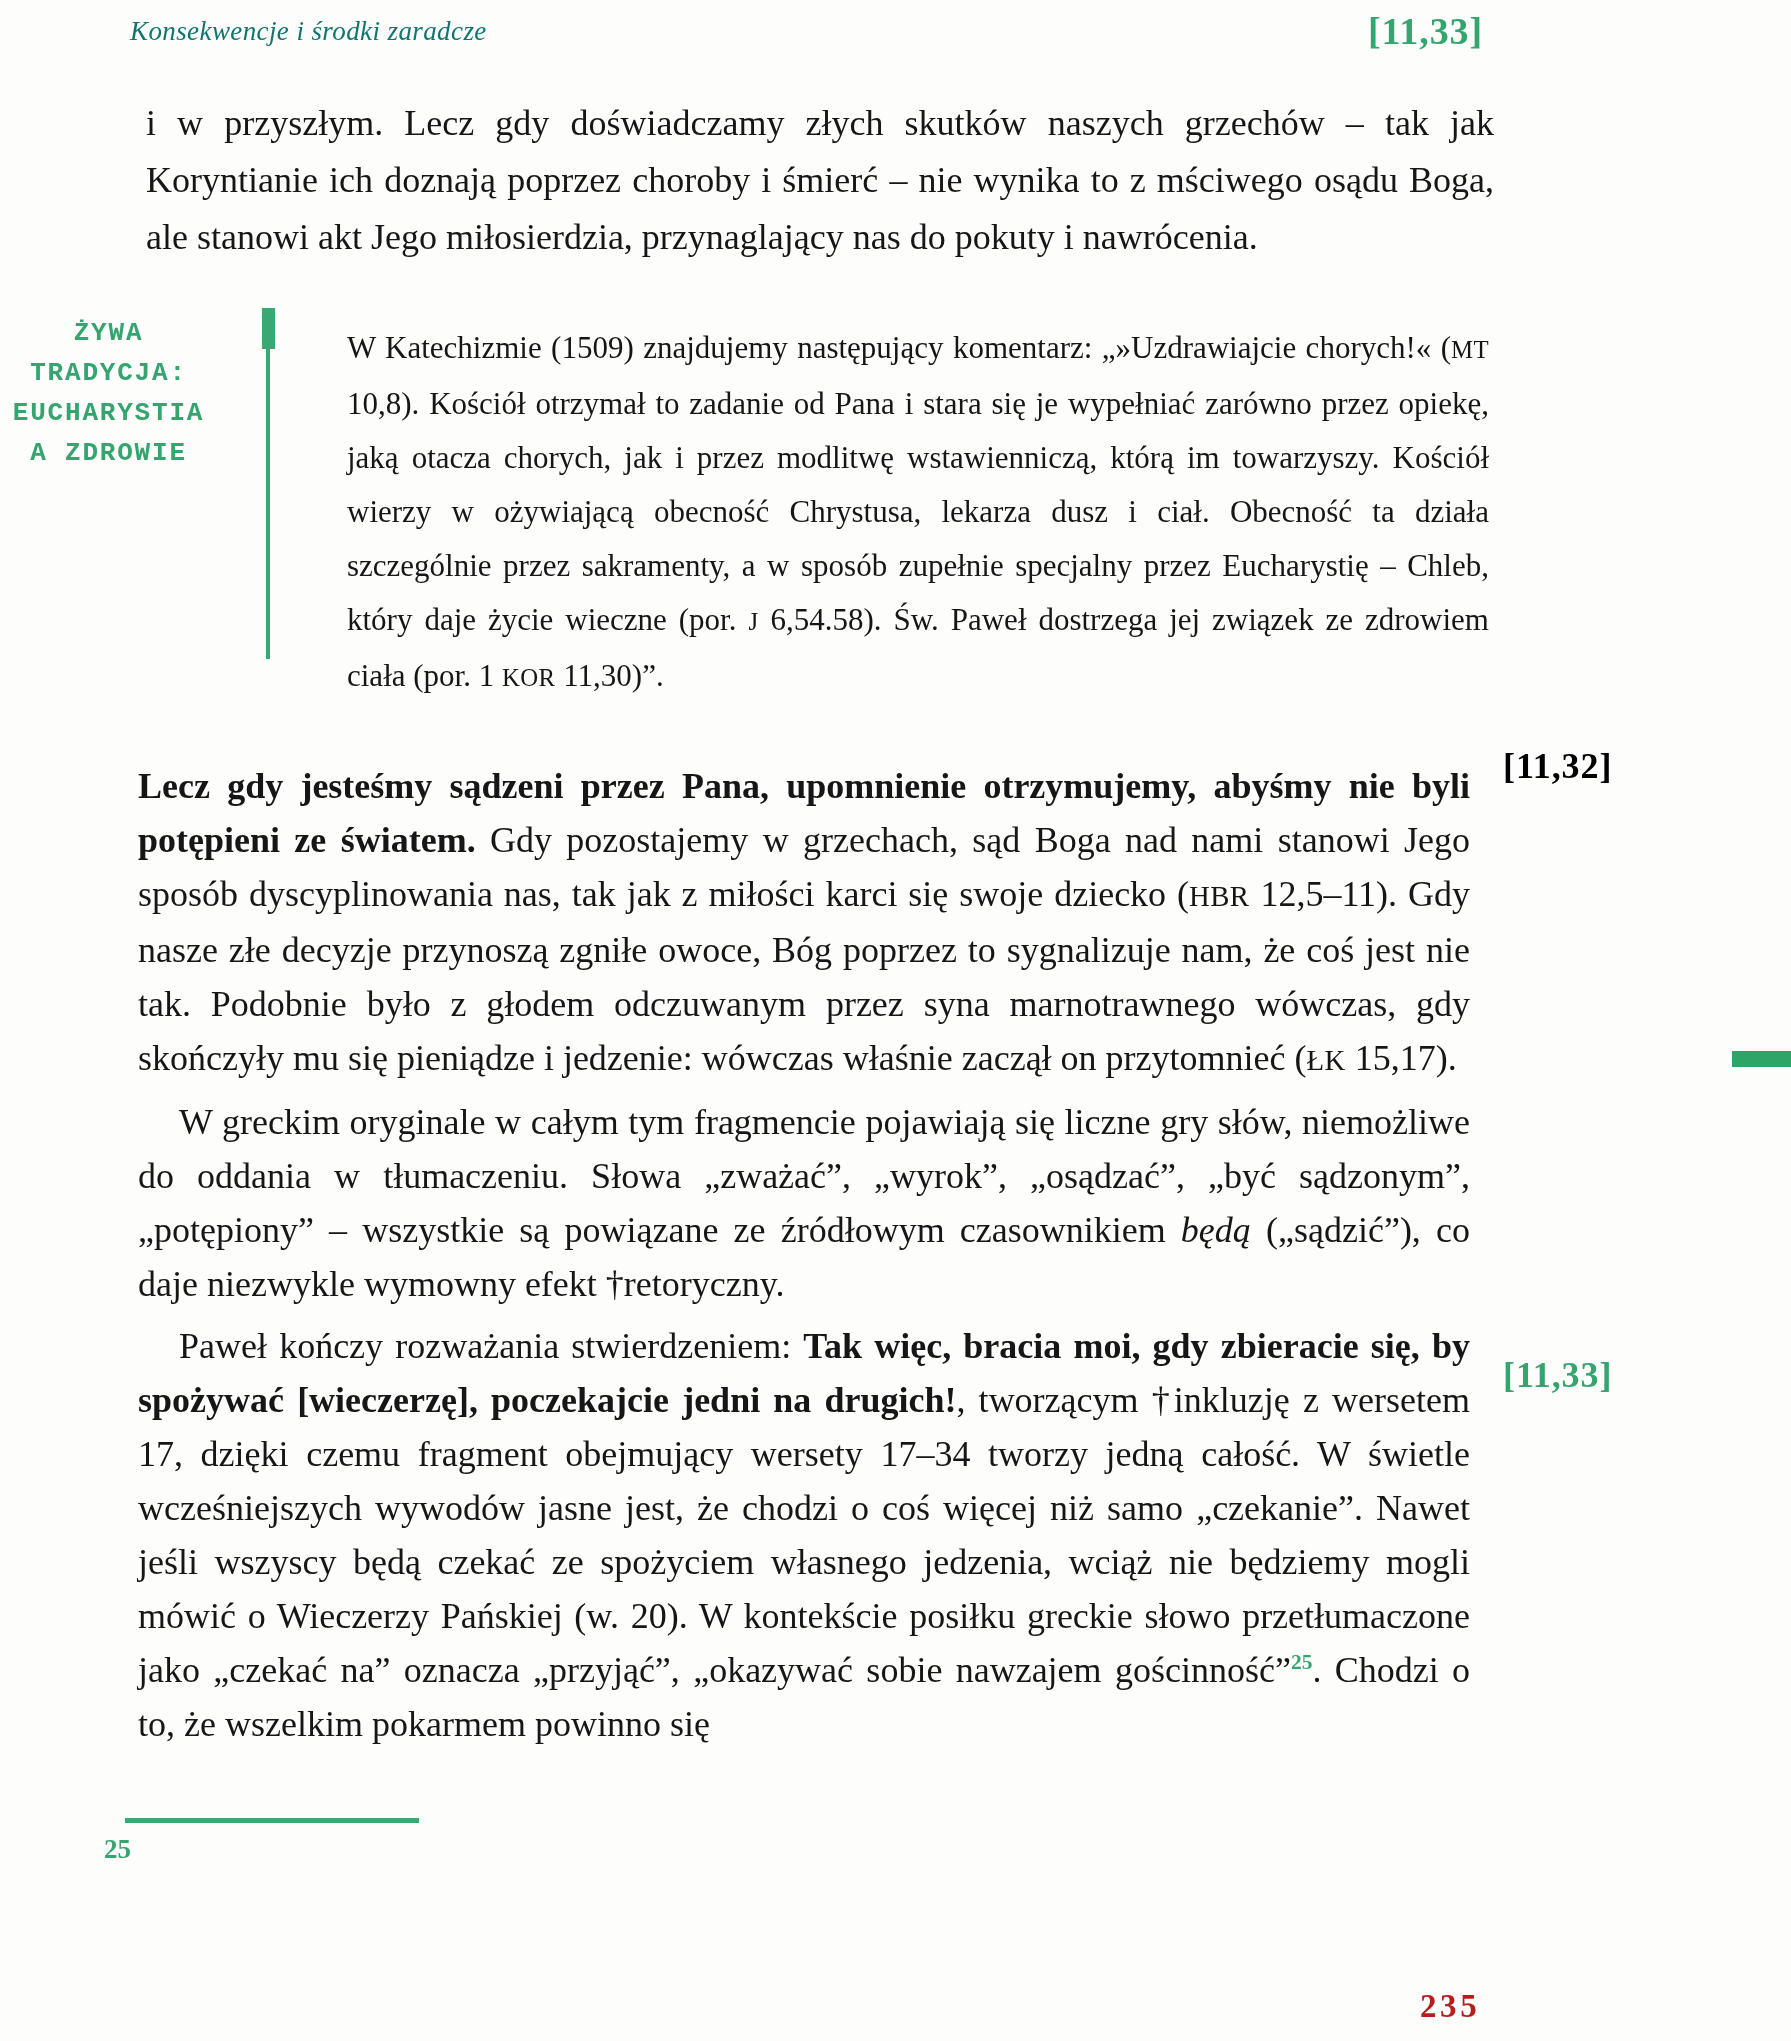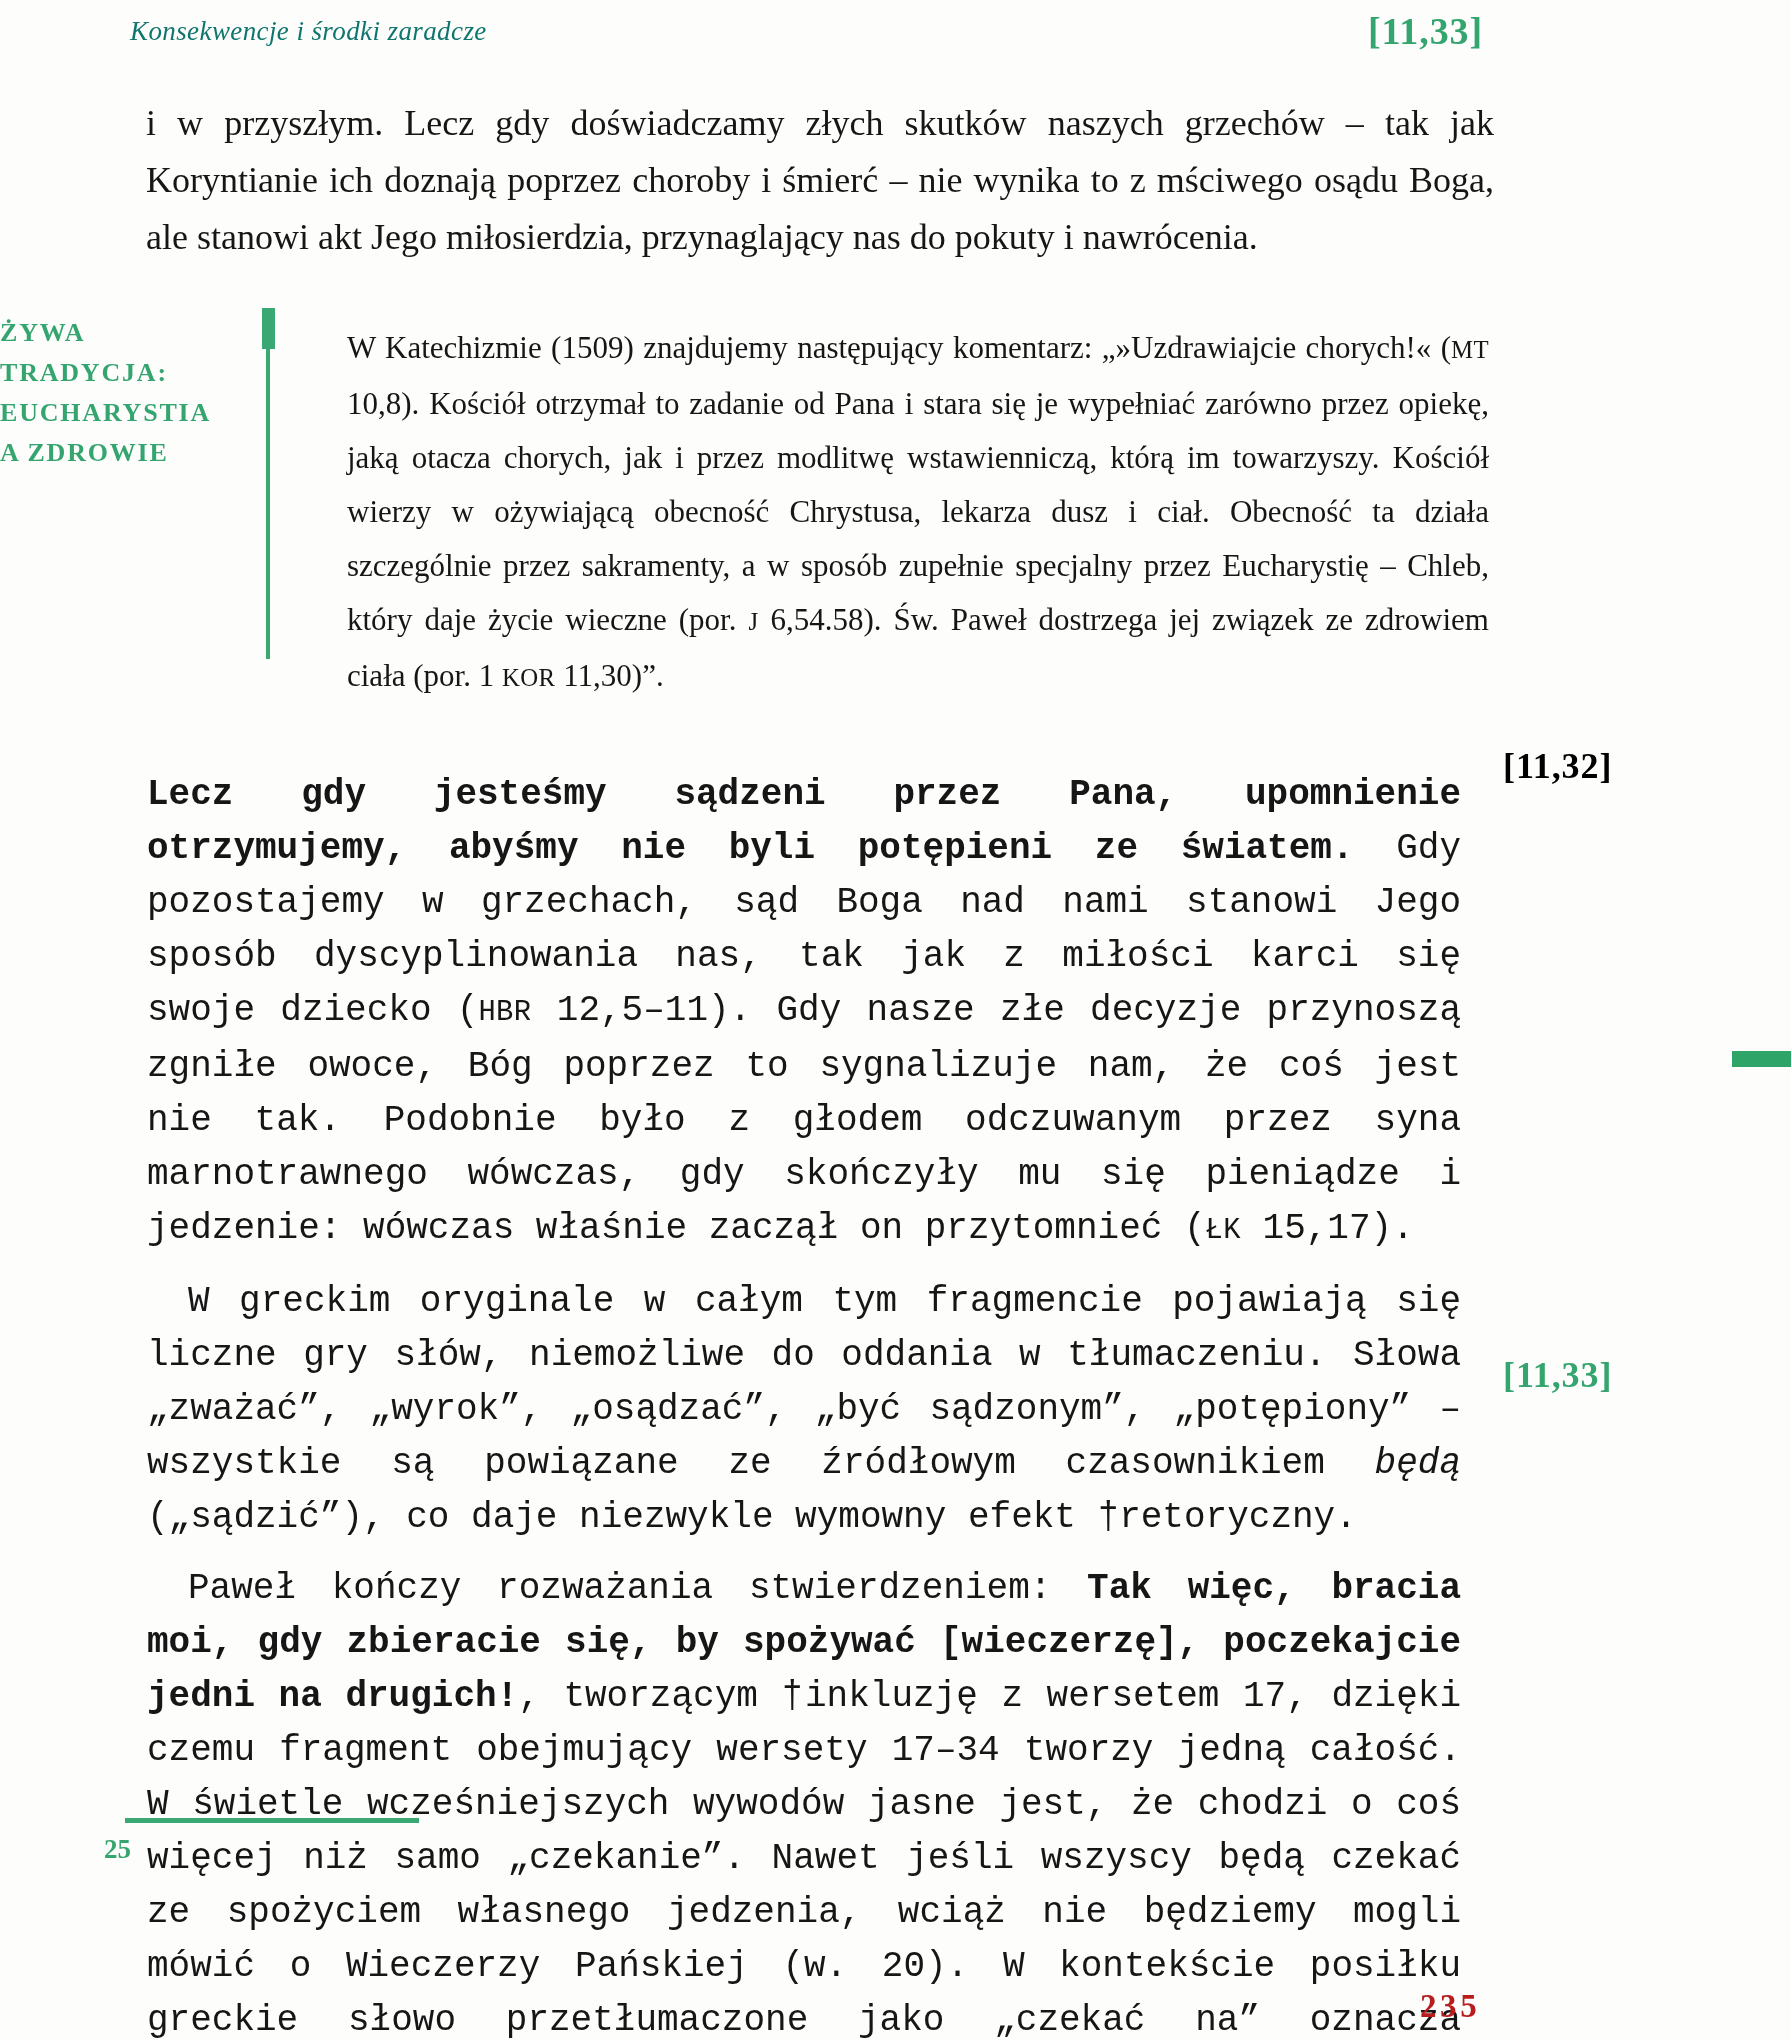--- a/index.html
+++ b/index.html
@@ -8,31 +8,31 @@
   .page{position:absolute;inset:0;background:#fdfdfc;overflow:hidden;}
 
   .header-title{position:absolute;left:130px;top:16px;font-style:italic;
     font-size:27px;color:#0f766e;letter-spacing:0.4px;}
   .header-verse{position:absolute;left:1368px;top:9px;font-size:38px;
     color:#35a56f;font-weight:600;letter-spacing:0.9px;}
 
   .intro{position:absolute;left:130px;top:79px;width:1348px;
     font-size:36px;line-height:57px;text-align:justify;margin:16px;}
 
-  .note-label{position:absolute;left:0;top:313px;width:217px;text-align:left;
-    color:#35a56f;font-weight:bold;font-size:26px;line-height:40px;letter-spacing:1.8px;}
+  .note-label{position:absolute;left:0;top:313px;width:217px;text-align:center;
+    color:#35a56f;font-weight:bold;font-size:26px;line-height:40px;letter-spacing:1.8px;font-family:Liberation Mono, monospace;}
   .note-bar-thick{position:absolute;left:262px;top:308px;width:13.4px;height:41px;background:#3aa873;}
   .note-bar-thin{position:absolute;left:266px;top:308px;width:3.6px;height:351px;background:#3aa873;}
 
   .quote{position:absolute;left:336px;top:310px;width:1142px;
     font-size:31px;line-height:54px;text-align:justify;margin:11px;}
 
   .main{position:absolute;left:130px;top:751px;width:1348px;
     font-size:36px;line-height:54px;text-align:justify;}
-  .main p{margin:17px;font-family:Liberation Mono, monospace;}
+  .main p{margin:8px;}
   .main p.indent{text-indent:41px;}
 
   .verse-32{position:absolute;left:1503px;top:745px;font-size:36px;
     color:#000000;font-weight:600;letter-spacing:0.9px;}
   .verse-33{position:absolute;left:1503px;top:1354px;font-size:36px;
     color:#35a56f;font-weight:600;letter-spacing:0.9px;}
 
   .edge-tab{position:absolute;left:1732px;top:1051px;width:59px;height:16px;background:#2fa469;}
 
   .foot-rule{position:absolute;left:125px;top:1818px;width:294px;height:5.4px;background:#3aa873;}

